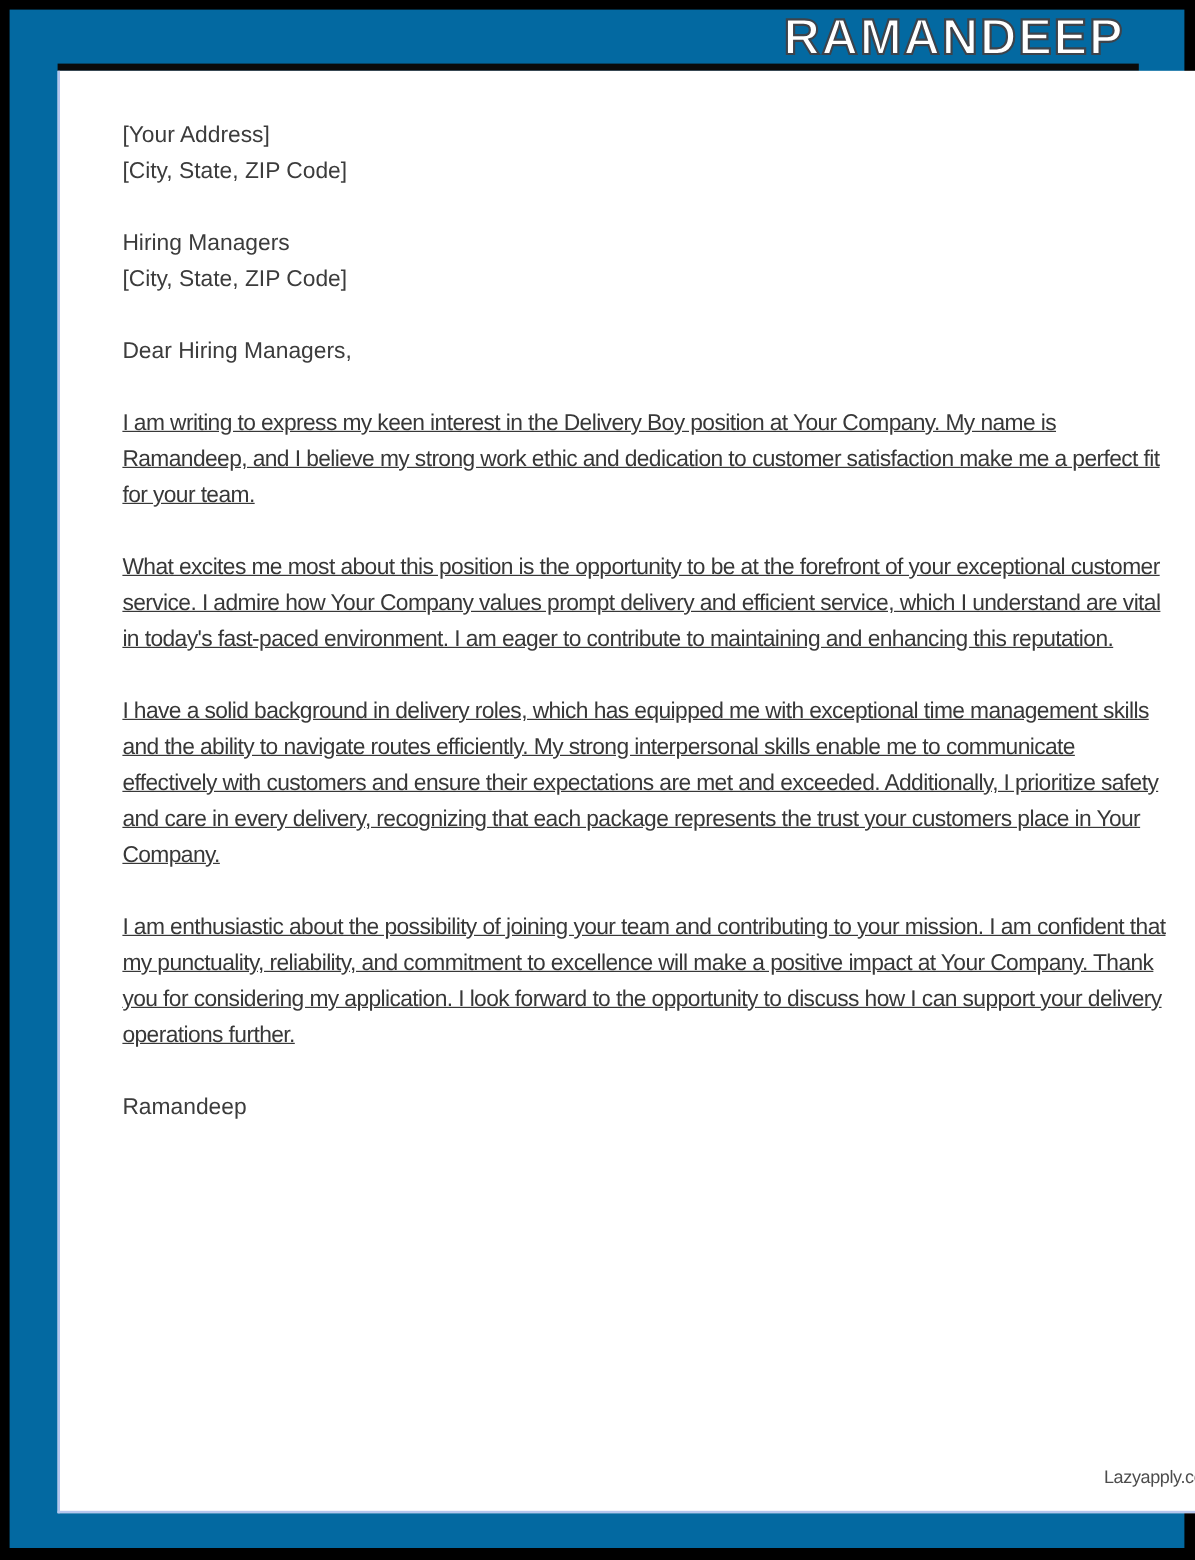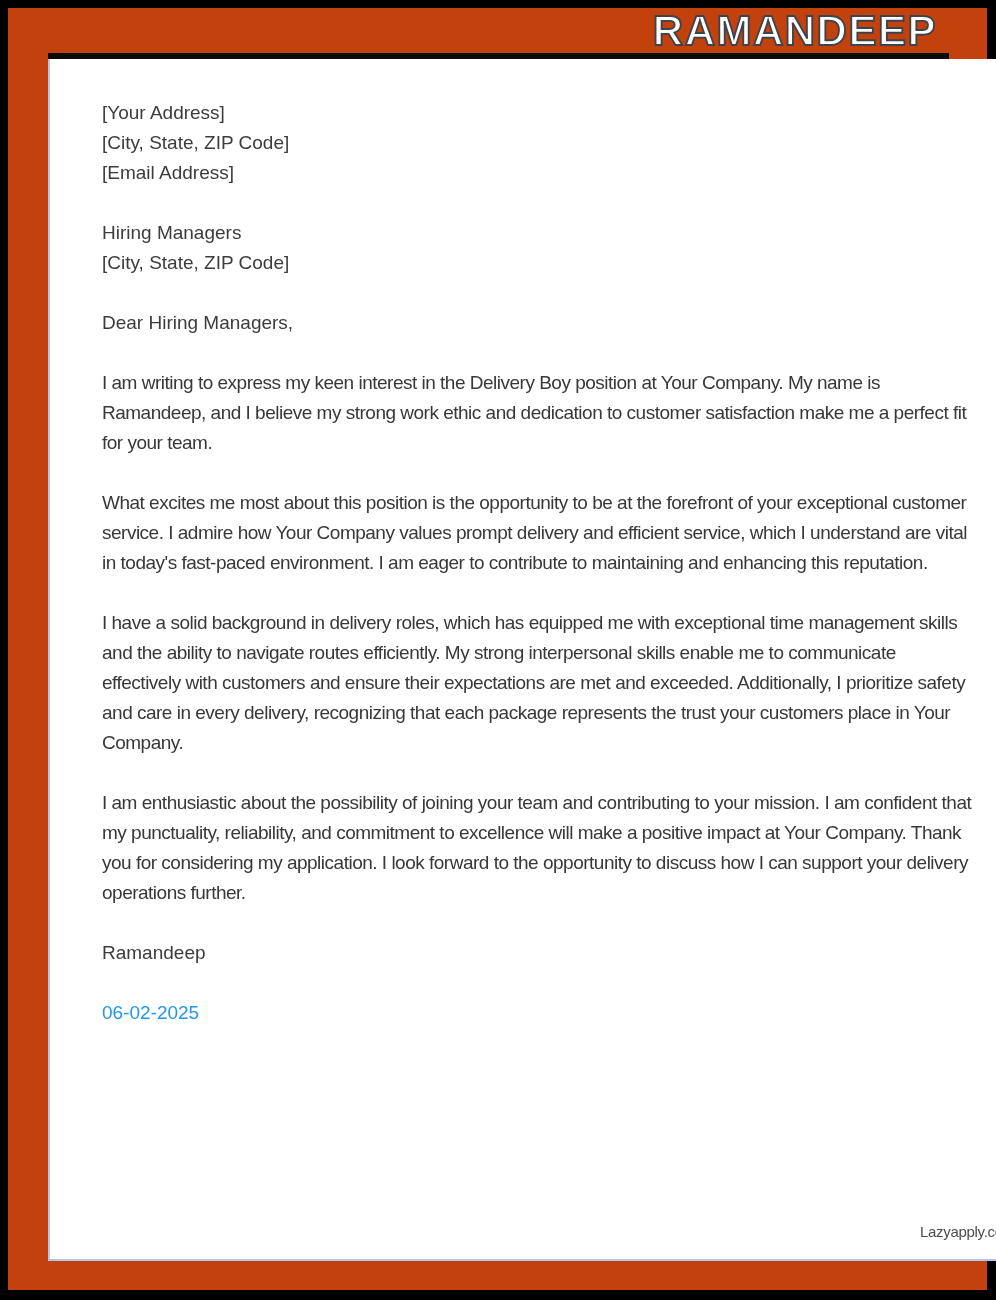--- a/index.html
+++ b/index.html
@@ -7,21 +7,21 @@
     width: 996px;
     height: 1300px;
     background: #000000;
     position: relative;
     font-family: "Liberation Sans", sans-serif;
     overflow: hidden;
   }
   .canvas {
     position: absolute;
     left: 8px; top: 8px; right: 9px; bottom: 10px;
-    background: #c2410c;
+    background: #0369a1;
   }
   .brand-row {
     height: 45px;
     display: flex;
     align-items: center;
     justify-content: flex-end;
     padding-right: 50px;
   }
   .brand {
     font-size: 42px;
@@ -50,20 +50,21 @@
     position: relative;
     color: #3c3c3c;
     font-size: 19px;
     line-height: 30px;
   }
   .block { margin: 0 0 30px 0; }
   .para {
     margin: 0 0 30px 0;
     letter-spacing: -0.5px;
     color: #383838;
+    text-decoration: underline;
   }
   .date-line {
     margin-top: 10px;
     color: #2196f3;
   }
   .watermark {
     position: absolute;
     right: 10px;
     bottom: 16px;
     font-size: 15px;
@@ -82,36 +83,34 @@
     <div class="brand">RAMANDEEP</div>
   </div>
 
   <div class="bar"></div>
 
   <div class="page">
 
     <div class="block">
       <div>[Your Address]</div>
       <div>[City, State, ZIP Code]</div>
-      <div>[Email Address]</div>
     </div>
 
     <div class="block">
       <div>Hiring Managers</div>
       <div>[City, State, ZIP Code]</div>
     </div>
 
     <div class="block">Dear Hiring Managers,</div>
 
     <p class="para">I am writing to express my keen interest in the Delivery Boy position at Your Company. My name is Ramandeep, and I believe my strong work ethic and dedication to customer satisfaction make me a perfect fit for your team.</p>
     <p class="para">What excites me most about this position is the opportunity to be at the forefront of your exceptional customer service. I admire how Your Company values prompt delivery and efficient service, which I understand are vital in today's fast-paced environment. I am eager to contribute to maintaining and enhancing this reputation.</p>
     <p class="para">I have a solid background in delivery roles, which has equipped me with exceptional time management skills and the ability to navigate routes efficiently. My strong interpersonal skills enable me to communicate effectively with customers and ensure their expectations are met and exceeded. Additionally, I prioritize safety and care in every delivery, recognizing that each package represents the trust your customers place in Your Company.</p>
     <p class="para">I am enthusiastic about the possibility of joining your team and contributing to your mission. I am confident that my punctuality, reliability, and commitment to excellence will make a positive impact at Your Company. Thank you for considering my application. I look forward to the opportunity to discuss how I can support your delivery operations further.</p>
 
 
     <div class="block">Ramandeep</div>
 
-    <div class="date-line">06-02-2025</div>
 
     <div class="watermark">Lazyapply.com</div>
 
   </div>
 </div>
 
 </body></html>

